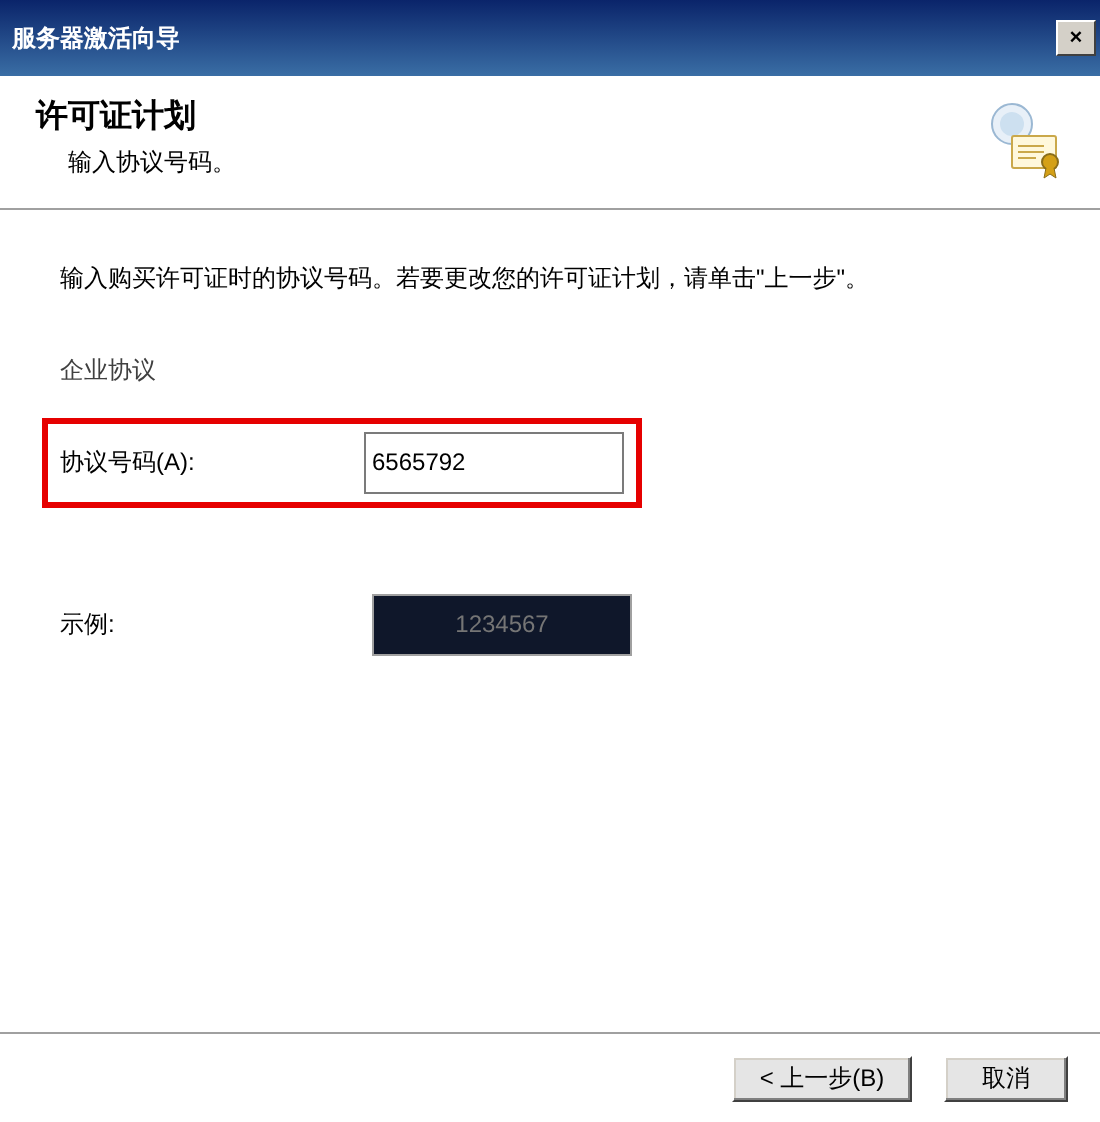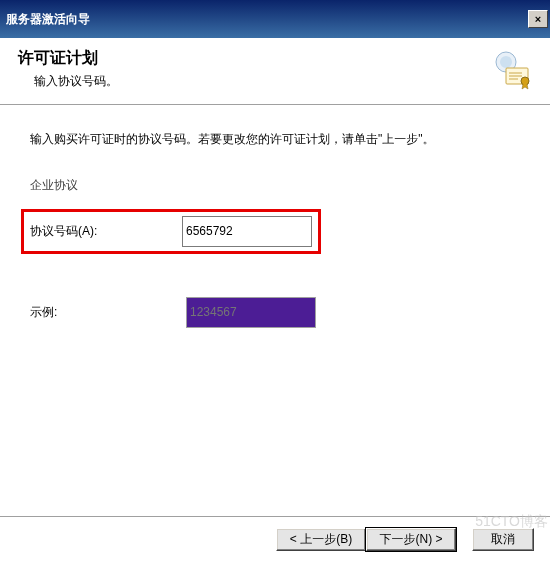--- a/index.html
+++ b/index.html
@@ -12,21 +12,21 @@
   .header .subheading{margin:4px 0 0 16px;color:#000;}
   .header-icon{position:absolute;right:18px;top:12px;}
   .content{padding:24px 30px 0 30px;color:#000;}
   .instruction{line-height:1.8;margin-bottom:26px;}
   .row{display:flex;align-items:center;margin-bottom:22px;}
   .row .lbl{width:156px;}
   .row .val{color:#404040;}
   .highlight-box{border:3px solid #e60000;padding:4px 6px;margin:-7px 0 -7px -9px;display:flex;align-items:center;width:300px;box-sizing:border-box;}
   .highlight-box .lbl{width:153px;}
   input.text-field{width:130px;font-family:Tahoma,Arial;font-size:12px;padding:2px 3px;border:1px solid #7b7b7b;box-sizing:border-box;height:31px;}
-  input.text-field.disabled{background:#4c1d95;color:#888;border:1px solid #a0a0a0;}
+  input.text-field.disabled{background:#0f172a;color:#888;border:1px solid #a0a0a0;text-align:center;}
   .footer{position:absolute;left:0;right:0;bottom:0;height:44px;border-top:1px solid #a0a0a0;display:flex;align-items:center;justify-content:flex-end;padding:0 16px;background:#fff;gap:0;}
   .footer .spacer{width:16px;}
   button.wiz{font-family:Liberation Sans, sans-serif;font-size:12px;height:23px;padding:0 10px;background:#e5e5e5;border:1px solid #404040;border-top-color:#fff;border-left-color:#fff;cursor:pointer;min-width:90px;box-shadow:inset -1px -1px 0 #808080, inset 1px 1px 0 #d4d0c8;}
   button.wiz.small{min-width:62px;}
   button.wiz.default-btn{outline:1px solid #000;}
   .watermark{position:absolute;right:2px;bottom:30px;color:#c0c0c0;font-size:14px;writing-mode:horizontal-tb;opacity:.6;pointer-events:none;}
 </style>
 </head>
 <body>
 
@@ -73,19 +73,17 @@
     <div style="height:28px"></div>
 
     <div class="row">
       <div class="lbl">示例:</div>
       <input type="text" class="text-field disabled" disabled="" placeholder="1234567" style="">
     </div>
   </div>
 
   <div class="footer">
     <button class="wiz">&lt; 上一步(B)</button>
-    <button class="wiz default-btn">下一步(N) &gt;</button>
     <div class="spacer"></div>
     <button class="wiz small">取消</button>
   </div>
 
-  <div class="watermark">51CTO博客</div>
 </div>
 
 </body></html>

